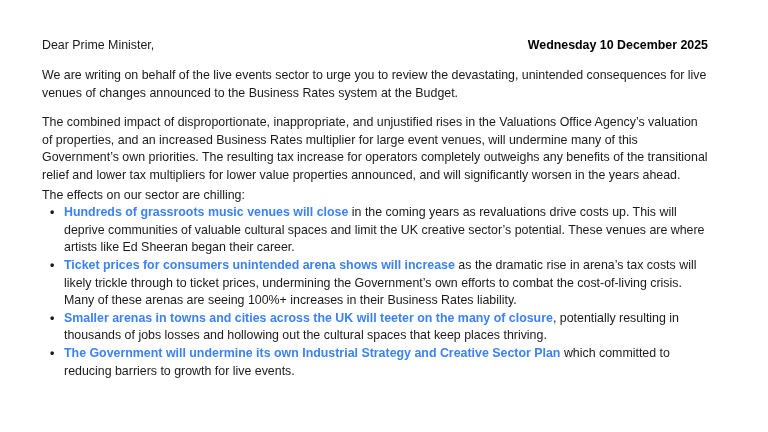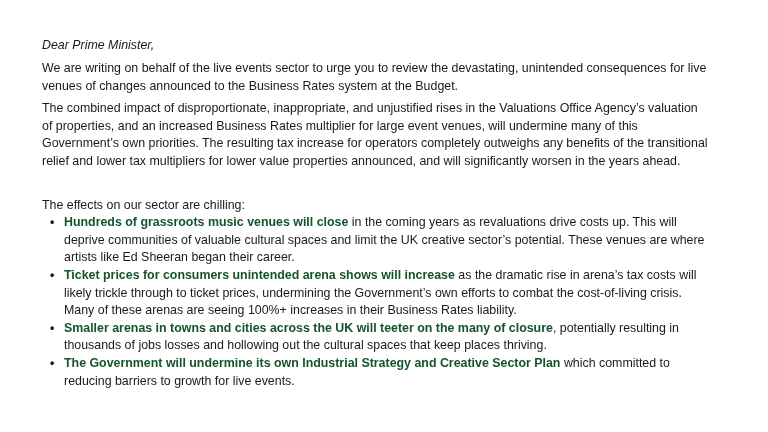--- a/index.html
+++ b/index.html
@@ -21,61 +21,61 @@
       position: absolute;
       left: 42px;
       top: 37px;
       width: 666px;
     }
     .header-row {
       display: flex;
       justify-content: space-between;
       align-items: flex-end;
       height: 18px;
-      font-style: italic;
     }
     .date {
       font-weight: bold;
       color: #000;
     }
     p {
       margin: 0;
     }
     .para {
-      margin-top: 5px;
+      margin-top: 12px;
     }
     .effects-intro {
-      margin-top: 26px;
+      margin-top: 2px;
     }
     ul.effects {
       margin: 0;
       padding: 0 0 0 22px;
       list-style: none;
     }
     ul.effects li {
       position: relative;
       padding-left: 0;
     }
     ul.effects li .bullet {
       position: absolute;
       left: -14px;
       top: 0;
       font-weight: bold;
     }
     b {
       font-weight: bold;
-      color: #14532d;
+      color: #3b82f6;
     }
   </style>
 </head>
 <body>
 
 <div class="page">
   <div class="header-row">
     <span>Dear Prime Minister,</span>
+    <span class="date">Wednesday 10 December 2025</span>
   </div>
 
   <p class="para">We are writing on behalf of the live events sector to urge you to review the devastating, unintended consequences for live venues of changes announced to the Business Rates system at the Budget.</p>
   <p class="para">The combined impact of disproportionate, inappropriate, and unjustified rises in the Valuations Office Agency’s valuation of properties, and an increased Business Rates multiplier for large event venues, will undermine many of this Government’s own priorities. The resulting tax increase for operators completely outweighs any benefits of the transitional relief and lower tax multipliers for lower value properties announced, and will significantly worsen in the years ahead.</p>
 
   <p class="effects-intro">The effects on our sector are chilling:</p>
 
   <ul class="effects">
     <li>
       <span class="bullet">•</span>

